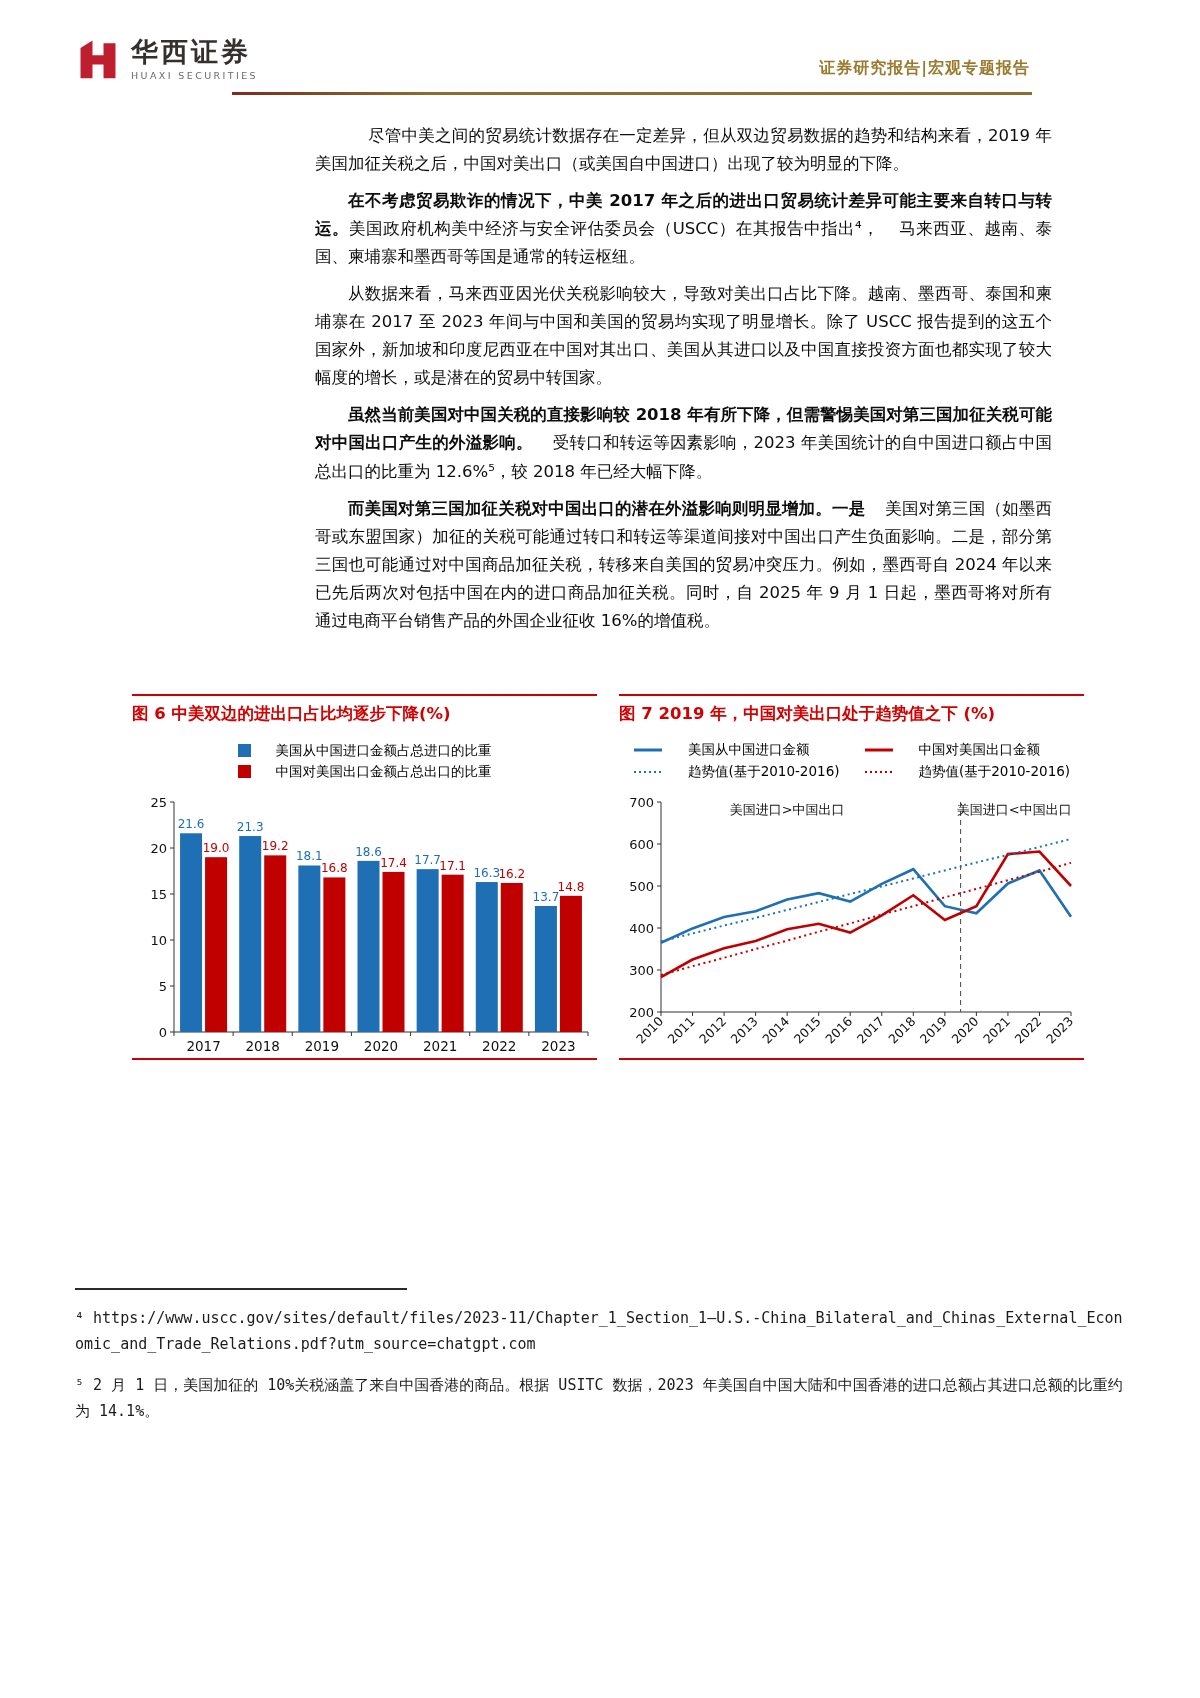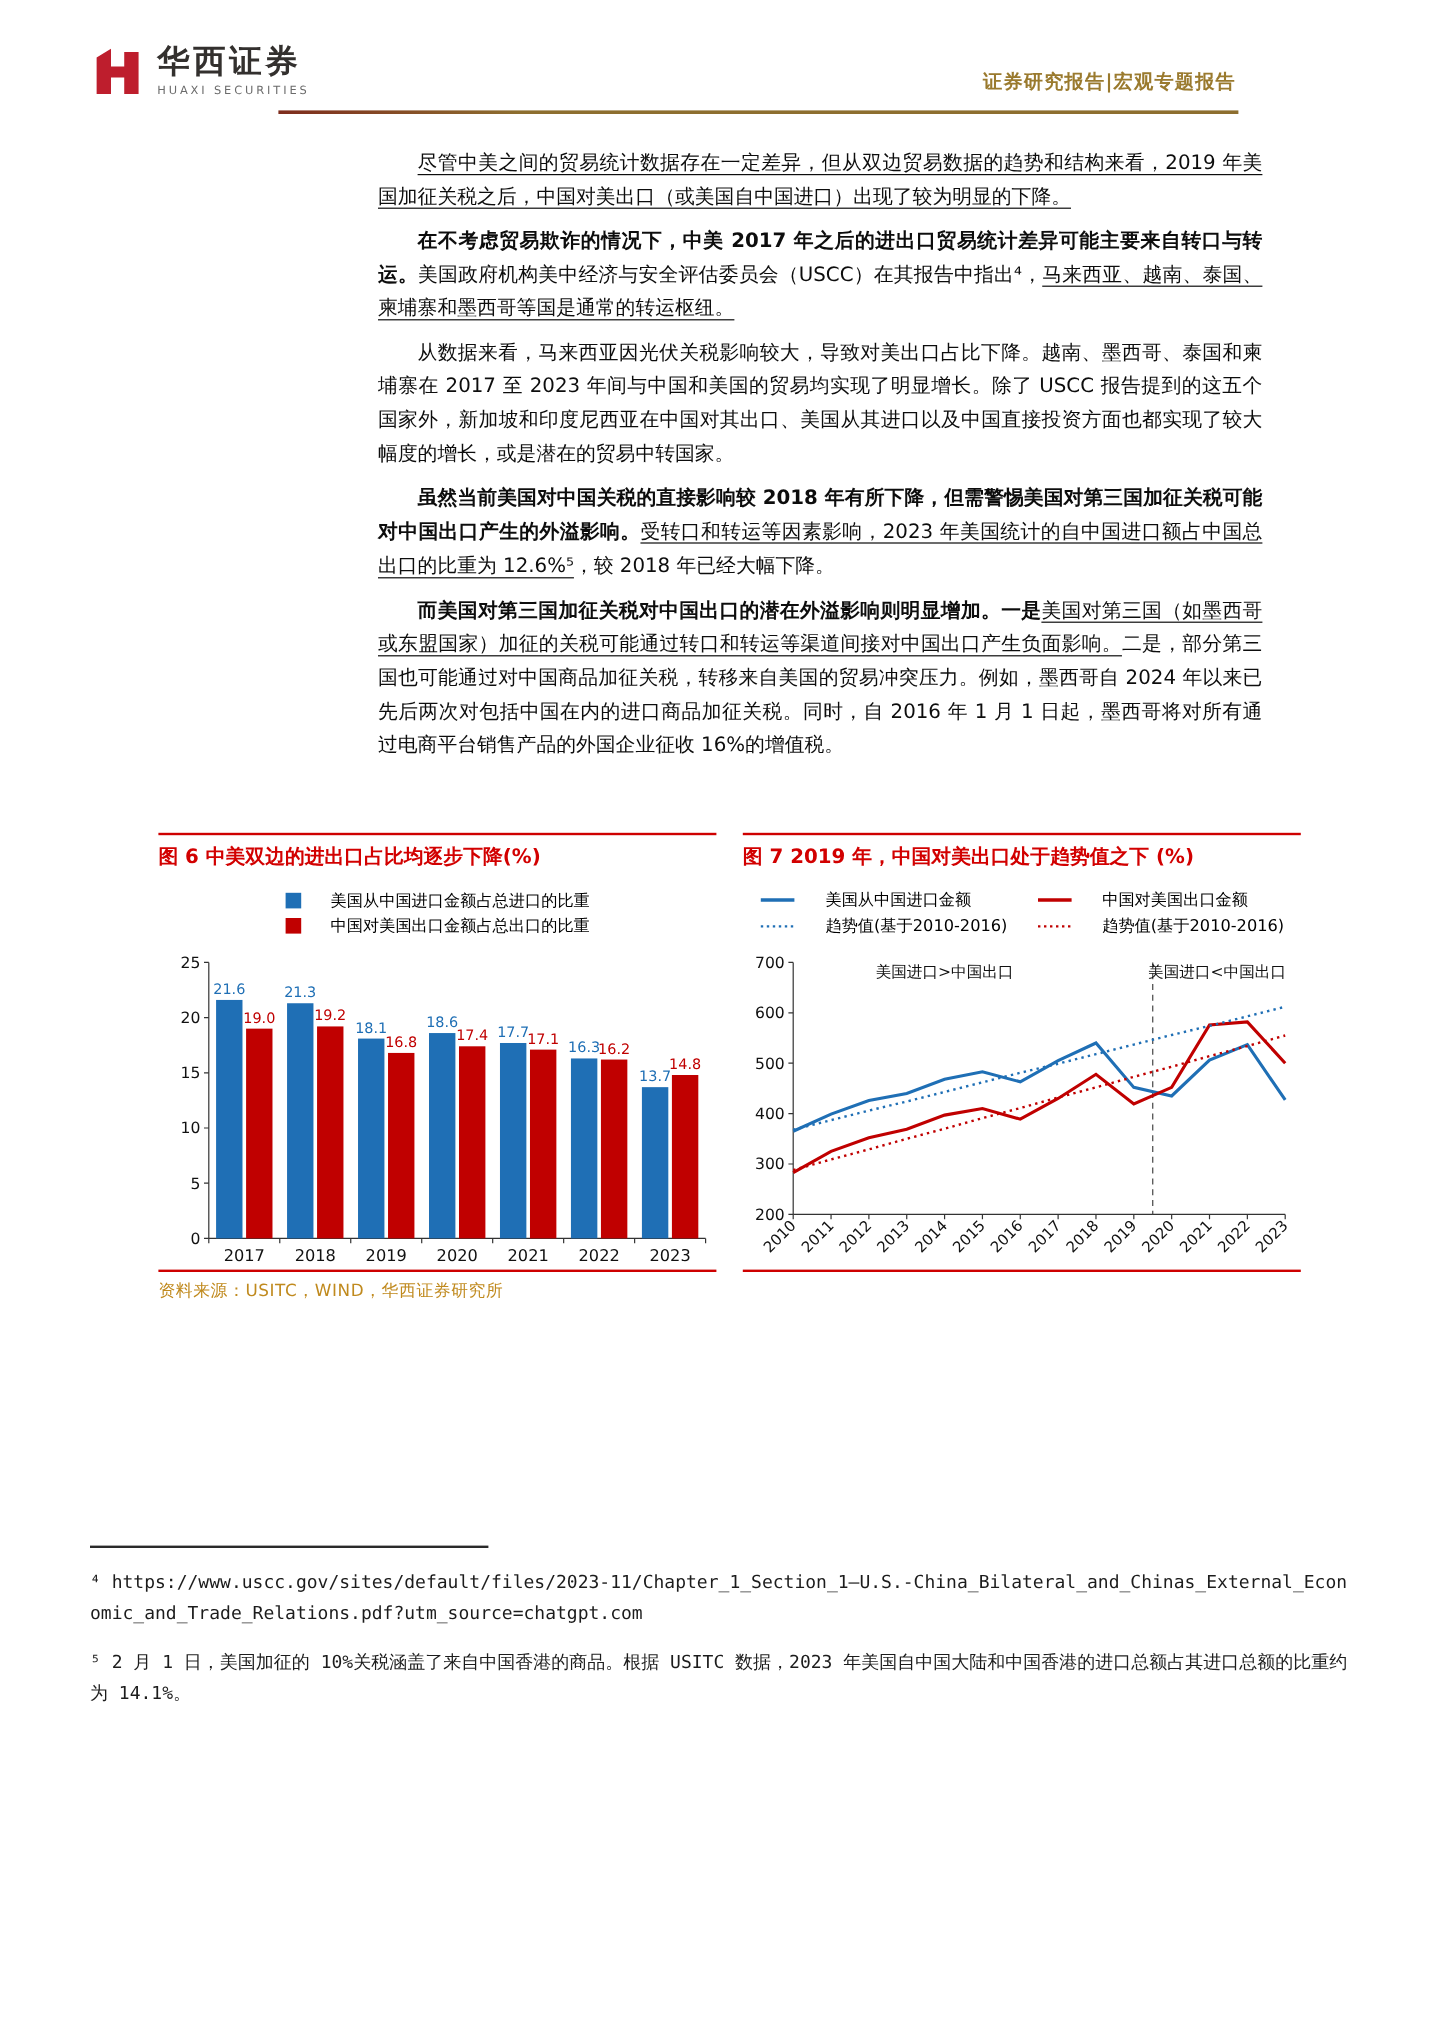--- a/index.html
+++ b/index.html
@@ -14,21 +14,21 @@
   .logo-sub{font-size:9.5px;color:#6b6b6b;letter-spacing:2.4px;margin-top:3px;}
   .report-type{position:absolute;right:170px;top:58px;font-size:16px;font-weight:700;color:#9a7a2e;letter-spacing:1px;}
   .header-rule{position:absolute;left:232px;right:168px;top:92px;height:3px;
                background:linear-gradient(90deg,#7e2c1d,#8d6e2f 25%,#8d6e2f);}
 
   
   .body-text{position:absolute;left:315px;top:122px;width:737px;font-size:16.5px;line-height:1.7;
              color:#0d0d0d;text-align:justify;}
   .body-text p{text-indent:2em;margin-bottom:9px;}
   .seg-b{font-weight:700;}
-  .seg-u{text-decoration:underline;text-underline-offset:4px;text-decoration-thickness:1px;}
+  .seg-u{text-underline-offset:4px;text-decoration-thickness:1px;margin-left:20px;}
 
   
   .figures{position:absolute;left:88px;top:694px;width:952px;display:flex;gap:22px;margin-left:44px;}
   .fig{flex:1;display:flex;flex-direction:column;min-width:0;}
   .fig-rule{height:2px;background:#ce0000;}
   .fig-title{color:#d20000;font-weight:700;font-size:16.5px;padding:7px 0 9px;}
   .legend-wrap{height:54px;display:flex;justify-content:center;align-items:center;}
   .legend-col{display:flex;flex-direction:column;gap:3px;}
   .legend-grid{display:grid;grid-template-columns:auto auto;column-gap:24px;row-gap:4px;text-align:right;}
   .lg-item{display:flex;align-items:center;gap:25px;font-size:13.5px;color:#000;white-space:nowrap;}
@@ -75,21 +75,21 @@
     <p>
       <span class="seg-b">在不考虑贸易欺诈的情况下，中美 2017 年之后的进出口贸易统计差异可能主要来自转口与转运。</span><span>美国政府机构美中经济与安全评估委员会（USCC）在其报告中指出⁴，</span><span class="seg-u">马来西亚、越南、泰国、柬埔寨和墨西哥等国是通常的转运枢纽。</span>
     </p>
     <p>
       <span>从数据来看，马来西亚因光伏关税影响较大，导致对美出口占比下降。越南、墨西哥、泰国和柬埔寨在 2017 至 2023 年间与中国和美国的贸易均实现了明显增长。除了 USCC 报告提到的这五个国家外，新加坡和印度尼西亚在中国对其出口、美国从其进口以及中国直接投资方面也都实现了较大幅度的增长，或是潜在的贸易中转国家。</span>
     </p>
     <p>
       <span class="seg-b">虽然当前美国对中国关税的直接影响较 2018 年有所下降，但需警惕美国对第三国加征关税可能对中国出口产生的外溢影响。</span><span class="seg-u">受转口和转运等因素影响，2023 年美国统计的自中国进口额占中国总出口的比重为 12.6%⁵</span><span>，较 2018 年已经大幅下降。</span>
     </p>
     <p>
-      <span class="seg-b">而美国对第三国加征关税对中国出口的潜在外溢影响则明显增加。一是</span><span class="seg-u">美国对第三国（如墨西哥或东盟国家）加征的关税可能通过转口和转运等渠道间接对中国出口产生负面影响。</span><span>二是，部分第三国也可能通过对中国商品加征关税，转移来自美国的贸易冲突压力。例如，墨西哥自 2024 年以来已先后两次对包括中国在内的进口商品加征关税。同时，自 2016 年 1 月 1 日起，墨西哥将对所有通过电商平台销售产品的外国企业征收 16%的增值税。</span>
+      <span class="seg-b">而美国对第三国加征关税对中国出口的潜在外溢影响则明显增加。一是</span><span class="seg-u">美国对第三国（如墨西哥或东盟国家）加征的关税可能通过转口和转运等渠道间接对中国出口产生负面影响。</span><span>二是，部分第三国也可能通过对中国商品加征关税，转移来自美国的贸易冲突压力。例如，墨西哥自 2024 年以来已先后两次对包括中国在内的进口商品加征关税。同时，自 2025 年 9 月 1 日起，墨西哥将对所有通过电商平台销售产品的外国企业征收 16%的增值税。</span>
     </p>
   </main>
 
   <section class="figures">
     <figure class="fig">
       <div class="fig-rule"></div>
       <figcaption class="fig-title">图 6 中美双边的进出口占比均逐步下降(%)</figcaption>
       <div class="legend-wrap">
         <div id="legend-0" class="legend-col">
             <div class="lg-item">
@@ -155,21 +155,20 @@
           <text x="354.7857142857143" y="89.03999999999999" text-anchor="middle" font-size="12" fill="#1F6FB5">16.3</text>
           <rect x="368.7857142857143" y="94.96000000000001" width="22" height="149.04" fill="#C00000"></rect>
           <text x="379.7857142857143" y="89.96000000000001" text-anchor="middle" font-size="12" fill="#C00000">16.2</text>
           <text x="426.42857142857144" y="263" text-anchor="middle" font-size="13.5" fill="#111">2023</text>
           <rect x="402.92857142857144" y="117.96000000000002" width="22" height="126.03999999999998" fill="#1F6FB5"></rect>
           <text x="413.92857142857144" y="112.96000000000002" text-anchor="middle" font-size="12" fill="#1F6FB5">13.7</text>
           <rect x="427.92857142857144" y="107.83999999999997" width="22" height="136.16000000000003" fill="#C00000"></rect>
           <text x="438.92857142857144" y="102.83999999999997" text-anchor="middle" font-size="12" fill="#C00000">14.8</text>
         </svg>
       <div class="fig-rule"></div>
-      <div class="fig-source">资料来源：USITC，WIND，华西证券研究所</div>
     </figure>
 
     <figure class="fig">
       <div class="fig-rule"></div>
       <figcaption class="fig-title">图 7 2019 年，中国对美出口处于趋势值之下 (%)</figcaption>
       <div class="legend-wrap">
         <div id="legend-1" class="legend-grid">
             <div class="lg-item">
               <svg width="30" height="10">
                 <line x1="1" y1="5" x2="29" y2="5" stroke="#1F6FB5" stroke-width="3"></line>

